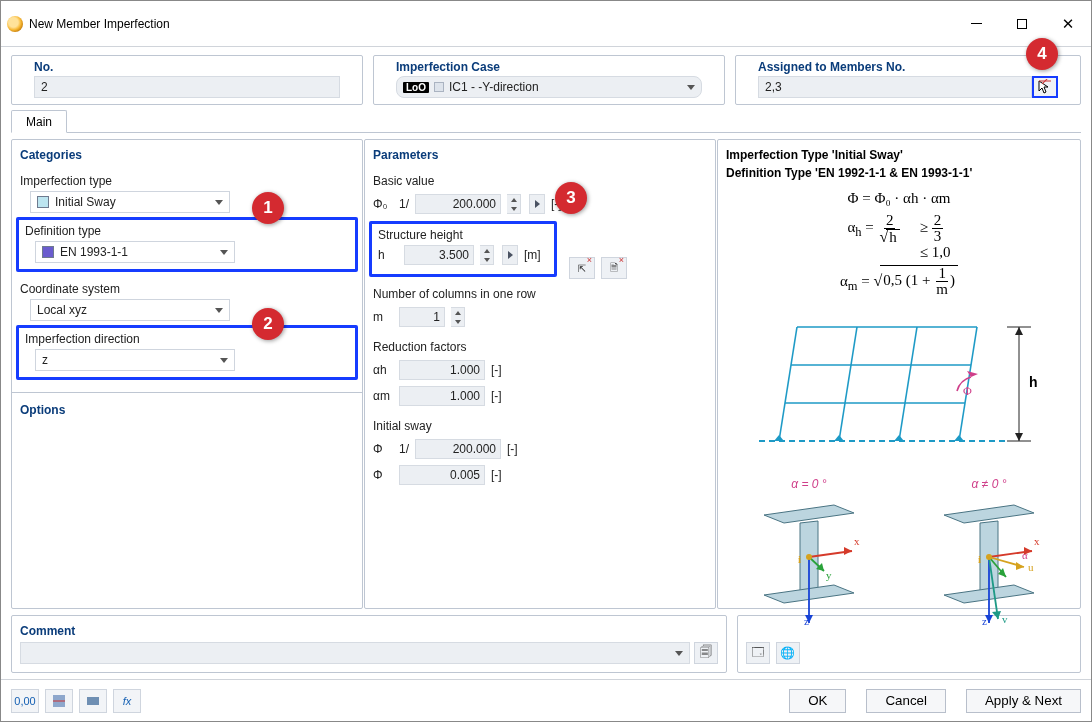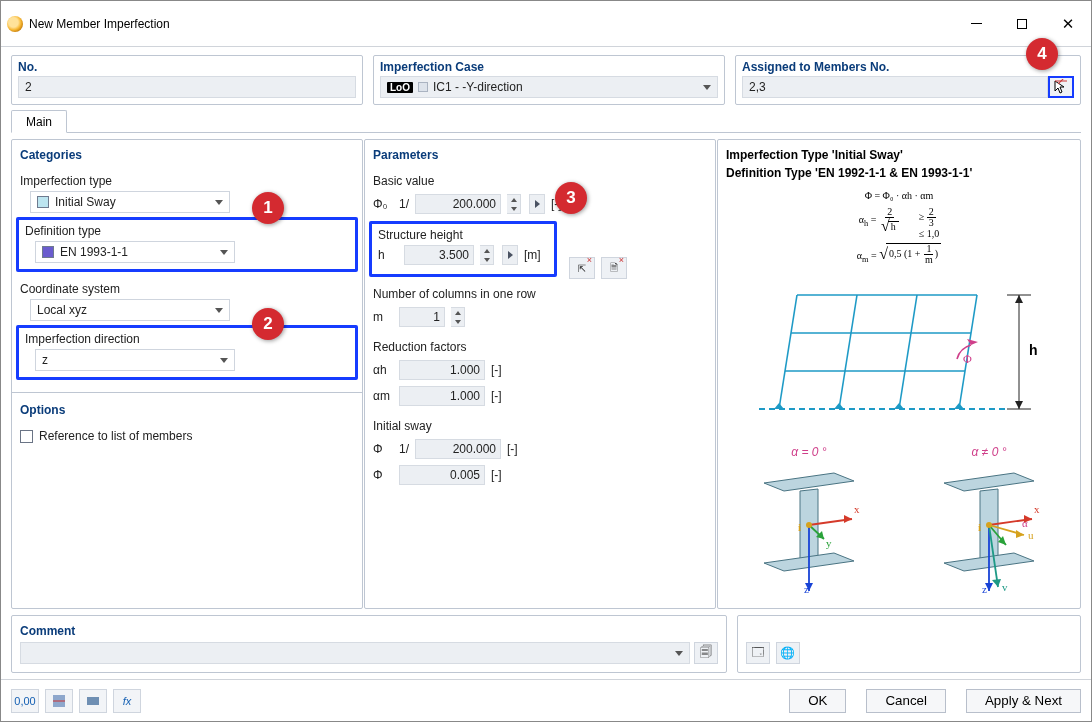--- a/index.html
+++ b/index.html
@@ -23,27 +23,27 @@
   
   .titlebar{height:46px;display:flex;align-items:center;border-bottom:1px solid #d0d4da;padding:0 0 0 6px;background:#fff;}
   .titlebar .icon{width:16px;height:16px;margin-right:6px;background:radial-gradient(circle at 40% 40%,#ffe29a 0 35%,#f7b733 55%,#b86e00 80%);border-radius:50%;}
   .titlebar .title{flex:1;color:#000;font-size:12px;}
   .winbtn{width:46px;height:30px;display:flex;align-items:center;justify-content:center;color:#000;}
   .winbtn .sq{width:10px;height:10px;border:1px solid #000;}
   .winbtn .x{font-size:15px;font-family:Arial;}
   .winbtn .min{width:11px;height:0;border-top:1px solid #000;}
   
   .header-row{display:flex;padding:8px 10px 4px;gap:10px;}
-  .hbox{border:1px solid var(--panel-border);border-radius:2px;background:var(--bg);position:relative;padding:4px 6px 6px;}
+  .hbox{border:1px solid var(--panel-border);border-radius:2px;background:var(--bg);position:relative;padding:4px 22px 6px;}
   .hbox.no{width:352px;}
   .hbox.ic{width:352px;}
   .hbox.am{flex:1;position:relative;}
   .h-title{color:var(--blue);font-weight:600;font-size:12px;margin-bottom:2px;}
   .field{height:22px;background:var(--field-bg);border:1px solid #d6dbe2;display:flex;align-items:center;padding:0 6px;color:#222;}
-  .field.dd{justify-content:space-between;}
+  .field.dd{justify-content:space-between;border-radius:8px;}
   .chev{width:0;height:0;border-left:4px solid transparent;border-right:4px solid transparent;border-top:5px solid #555;}
   .lo0{display:inline-flex;align-items:center;gap:5px;}
   .lo0 .badge{background:#000;color:#fff;font-size:10px;padding:0 3px;border-radius:1px;font-weight:600;}
   .lo0 .sw{width:10px;height:10px;background:#dde3eb;border:1px solid #aab3c1;}
   .assign-box{display:flex;align-items:center;}
   .assign-box .field{flex:1;}
   .pick-btn{width:26px;height:22px;display:flex;align-items:center;justify-content:center;border:2px solid var(--highlight);background:#f0f2f6;position:relative;}
   .pick-btn svg{width:16px;height:16px;}
   
   .tabbar{padding:0 10px;display:flex;align-items:flex-end;height:26px;position:relative;margin-top:-2px;}
@@ -78,21 +78,21 @@
   .tri-down{width:0;height:0;border-left:3px solid transparent;border-right:3px solid transparent;border-top:4px solid #555;}
   .play{width:16px;height:20px;display:flex;align-items:center;justify-content:center;background:var(--field-bg);border:1px solid #d6dbe2;margin-left:2px;}
   .play .t{width:0;height:0;border-left:5px solid #4a5262;border-top:4px solid transparent;border-bottom:4px solid transparent;}
   .unit{min-width:24px;color:#222;}
   .tool-btn{width:26px;height:22px;background:#eef1f5;border:1px solid #cfd5de;display:flex;align-items:center;justify-content:center;position:relative;margin-left:6px;}
   .tool-btn .rx{position:absolute;top:-3px;right:2px;font-size:9px;color:#c33;}
   .group-mid{display:flex;align-items:flex-end;gap:10px;}
   .group-mid .tools{display:flex;margin-bottom:2px;}
   
   .info-line{color:#000;font-weight:600;margin:2px 0;}
-  .formulae{margin-top:8px;text-align:center;font-family:"Cambria Math","Times New Roman",serif;font-size:10px;color:#000;}
+  .formulae{margin-top:8px;text-align:center;font-family:"Cambria Math","Times New Roman",serif;font-size:15px;color:#000;}
   .formulae .row{display:flex;justify-content:center;gap:18px;margin:4px 0;}
   .frac{display:inline-flex;flex-direction:column;align-items:center;line-height:1;vertical-align:middle;}
   .frac .n{border-bottom:1px solid #000;padding:0 2px;}
   .frac .d{padding:0 2px;}
   .sqrt{display:inline-flex;align-items:center;}
   .sqrt:before{content:"√";font-size:16px;margin-right:-2px;}
   .sqrt .ov{border-top:1px solid #000;padding:0 3px;display:inline-block;}
   .diagram{margin-top:12px;height:140px;}
   .beams{display:flex;justify-content:center;gap:70px;margin-top:24px;height:150px;align-items:flex-start;}
   .beam-wrap{display:flex;flex-direction:column;align-items:center;}
@@ -208,24 +208,20 @@
     <div class="hl">
       <div class="label" style="margin-top:0">Imperfection direction</div>
       <div class="dd-field indent">
         <span>z</span>
         <span class="chev"></span>
       </div>
     </div>
 
     <hr class="sep">
     <div class="section-title">Options</div>
-    <label class="chk">
-      <span class="box"></span>
-      <span>Reference to list of members</span>
-    </label>
   </div>
 
   <div class="col mid" style="position:relative;">
     <div class="section-title">Parameters</div>
 
     <div class="label">Basic value</div>
     <div class="prow">
       <span class="sym">Φ₀</span>
       <span>1/</span>
       <div class="num-field">

